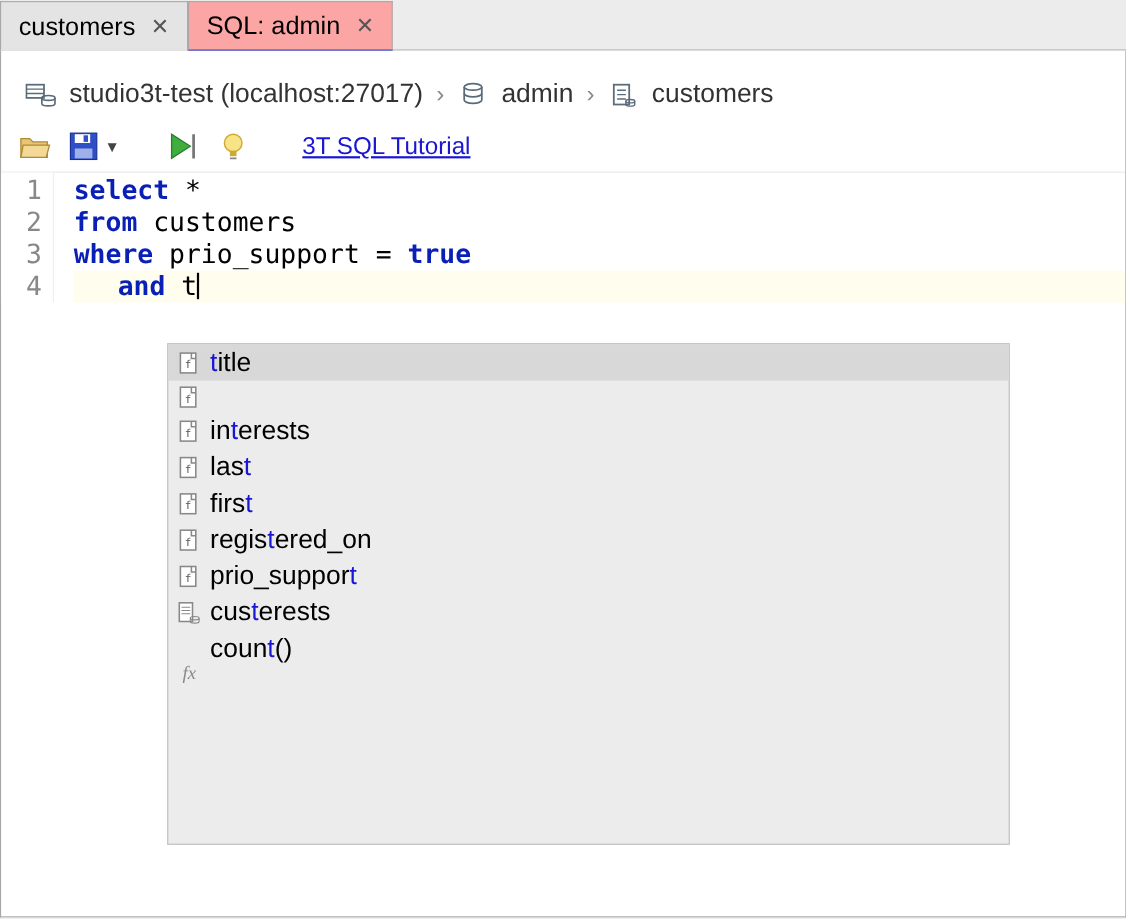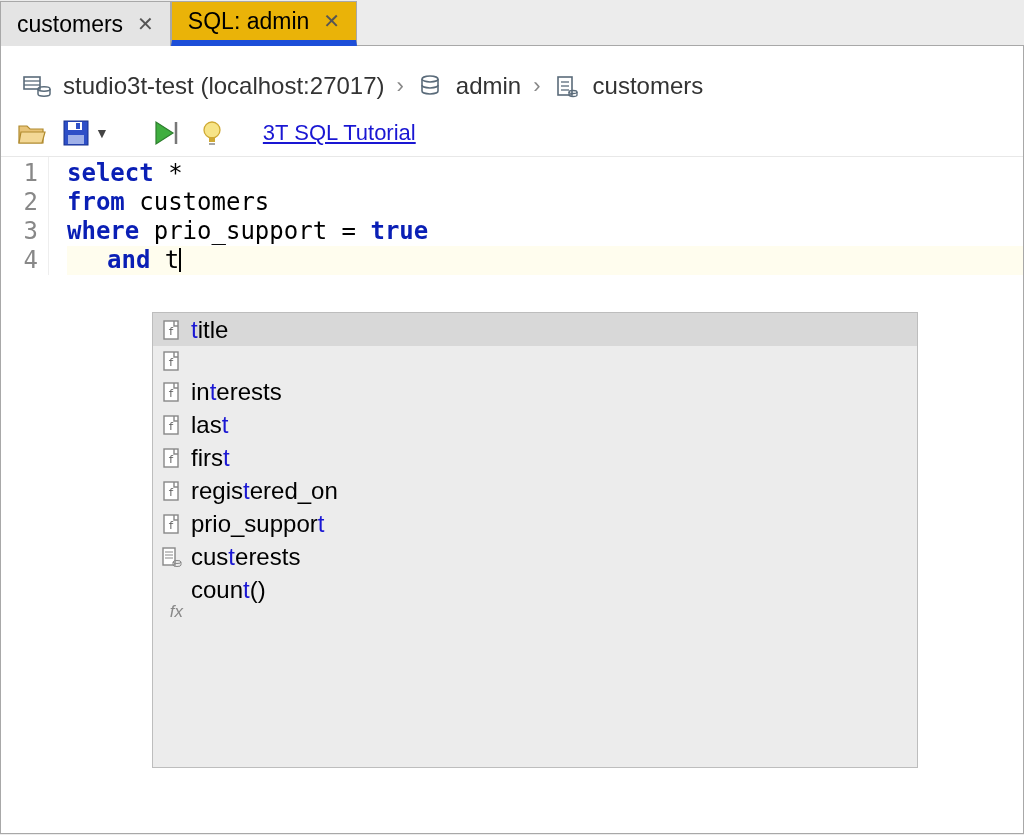--- a/index.html
+++ b/index.html
@@ -28,22 +28,22 @@
     font-size: 23px;
     border: 1px solid #a8a8a8;
     border-bottom: none;
     background: #e4e4e4;
     margin-right: 0px;
     position: relative;
     top: 1px;
     cursor: pointer;
   }
   .tab.active {
-    background: #eab308;
-    border-bottom: 6px solid #1d4ed8;
+    background: #fca5a5;
+    border-bottom: 1px solid #1d4ed8;
   }
   .tab .close {
     margin-left: 14px;
     font-size: 20px;
     color: #555;
   }
 
   
   .content {
     background: #fff;
@@ -73,21 +73,21 @@
     padding: 0 14px 8px 14px;
     font-size: 22px;
   }
   .toolbar .group {
     display: flex; align-items: center; gap: 2px;
   }
   .toolbar a {
     color: #1a17d3;
     text-decoration: underline;
     font-size: 22px;
-    margin-left: 24px;
+    margin-left: 36px;
   }
   .tb-btn {
     width: 34px; height: 30px;
     display: inline-flex; align-items:center; justify-content:center;
     cursor:pointer;
   }
 
   
   .editor {
     position: relative;
@@ -338,17 +338,17 @@
           <line x1="4" y1="9" x2="12" y2="9" stroke="#888"></line>
           <line x1="4" y1="12" x2="12" y2="12" stroke="#888"></line>
           <ellipse cx="16" cy="16" rx="4" ry="1.5" fill="none" stroke="#888"></ellipse>
           <path d="M12 16 v3 a4 1.5 0 0 0 8 0 v-3" fill="none" stroke="#888"></path>
         </svg>
       </span>
       <span class="ac-text"><span>cus</span><span class="hl">t</span><span>erests</span></span>
     </div>
     <div class="ac-row">
       <span class="ac-icon">
-        <span style="font-family:Liberation Sans, sans-serif;font-style:italic;color:#888;font-size:17px;width:22px;display:inline-block;text-align:right;margin-top:44px;">fx</span>
+        <span style="font-family:Liberation Serif, serif;font-style:italic;color:#888;font-size:17px;width:22px;display:inline-block;text-align:center;margin-top:44px;">fx</span>
       </span>
       <span class="ac-text"><span>coun</span><span class="hl">t</span><span>()</span></span>
     </div>
   </div>
 
 </body></html>

